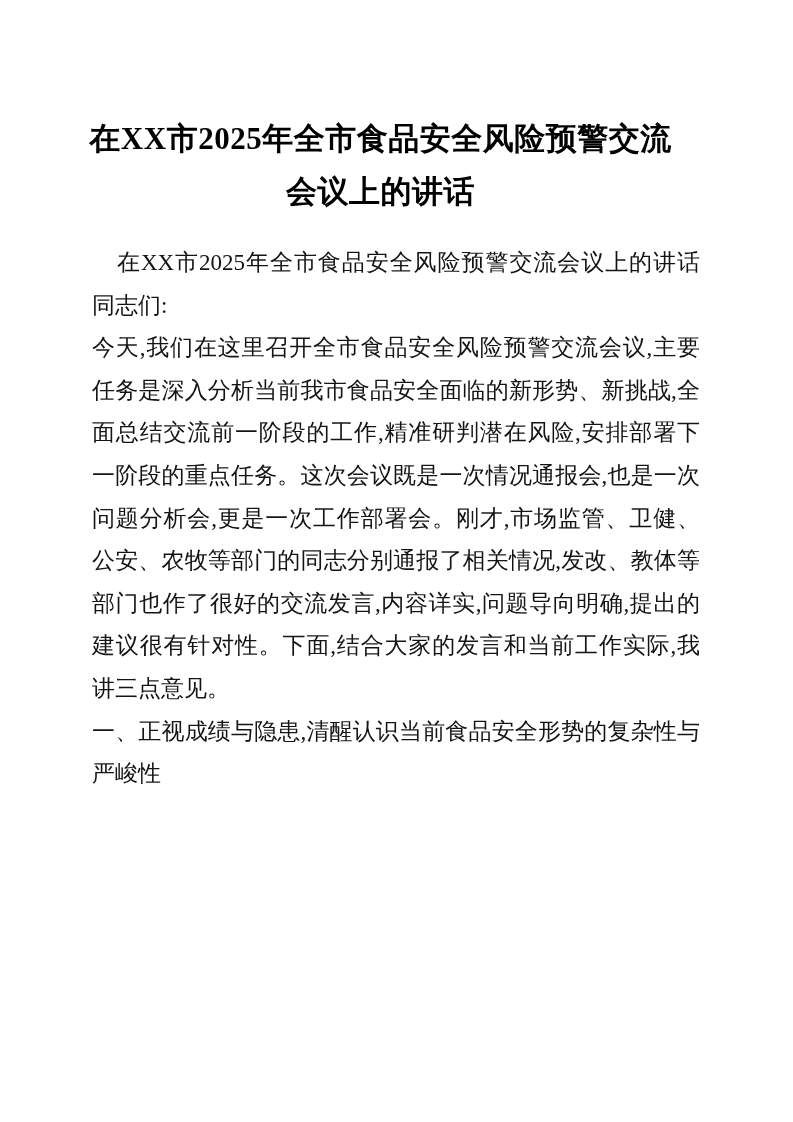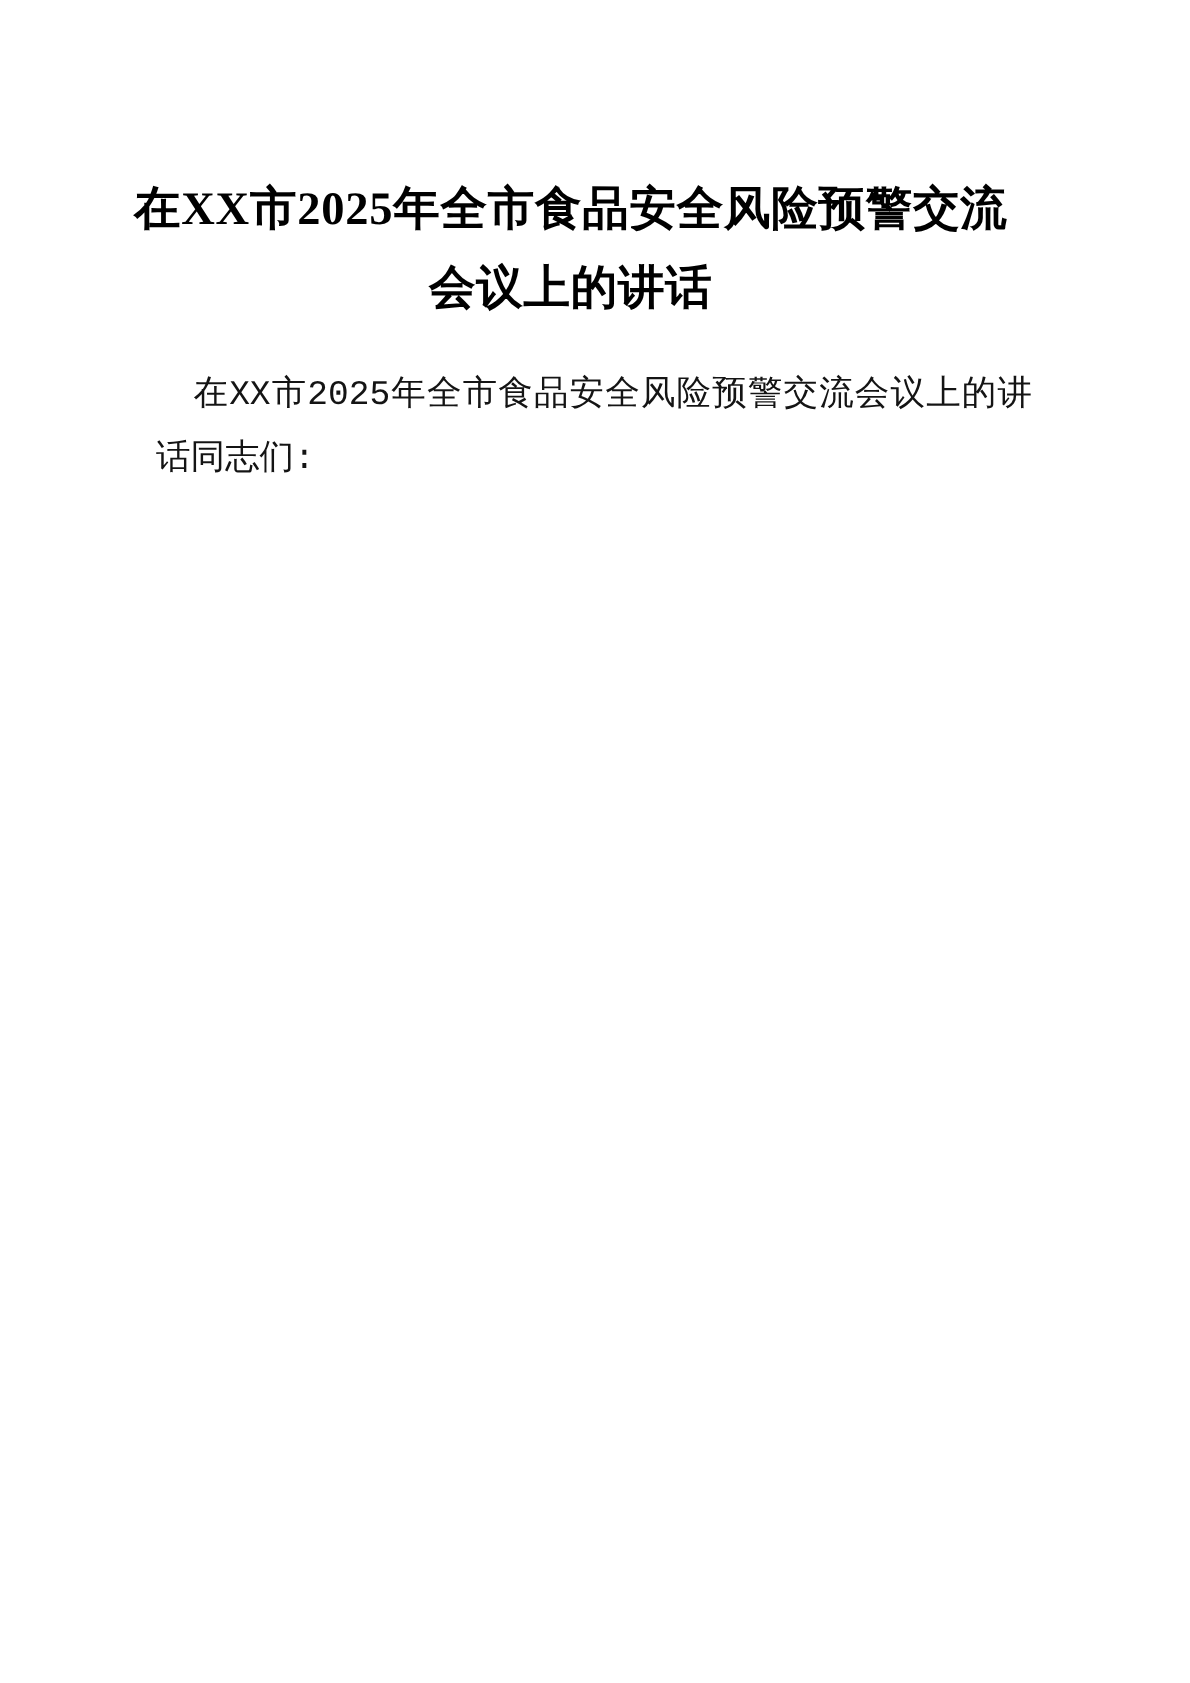--- a/index.html
+++ b/index.html
@@ -30,30 +30,31 @@
     width: 608px;
     margin: 24px 0 0 92px;
     font-family: "Liberation Serif", "DejaVu Serif", serif;
     font-size: 23px;
     line-height: 42.6px;
     color: #141414;
     text-align: justify;
     text-justify: inter-ideograph;
   }
   .doc-body p {
-    margin: 12px;
+    margin: 0;
     padding: 0;
     word-break: break-all;
-    font-family: Liberation Mono, monospace;
   }
   .doc-body p.first-indent {
     text-indent: 25px;
   }
 </style>
 </head>
 <body>
 
 <div class="page">
   <h1 class="doc-title">在XX市2025年全市食品安全风险预警交流会议上的讲话</h1>
   <div class="doc-body">
     <p class="first-indent">在XX市2025年全市食品安全风险预警交流会议上的讲话同志们:</p>
+    <p>今天,我们在这里召开全市食品安全风险预警交流会议,主要任务是深入分析当前我市食品安全面临的新形势、新挑战,全面总结交流前一阶段的工作,精准研判潜在风险,安排部署下一阶段的重点任务。这次会议既是一次情况通报会,也是一次问题分析会,更是一次工作部署会。刚才,市场监管、卫健、公安、农牧等部门的同志分别通报了相关情况,发改、教体等部门也作了很好的交流发言,内容详实,问题导向明确,提出的建议很有针对性。下面,结合大家的发言和当前工作实际,我讲三点意见。</p>
+    <p>一、正视成绩与隐患,清醒认识当前食品安全形势的复杂性与严峻性</p>
   </div>
 </div>
 
 </body></html>

